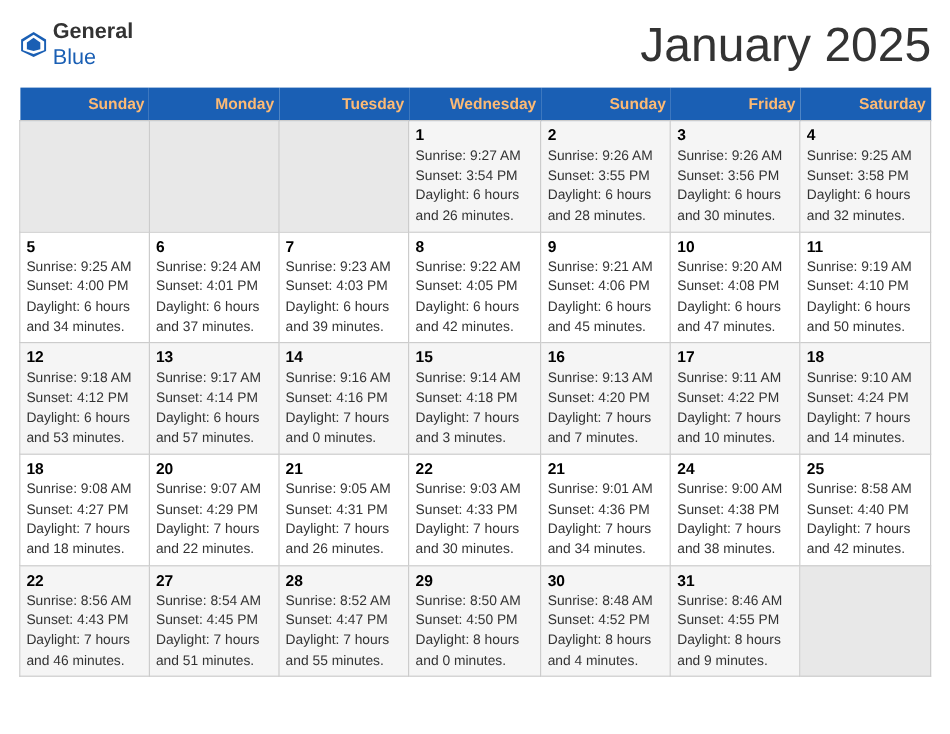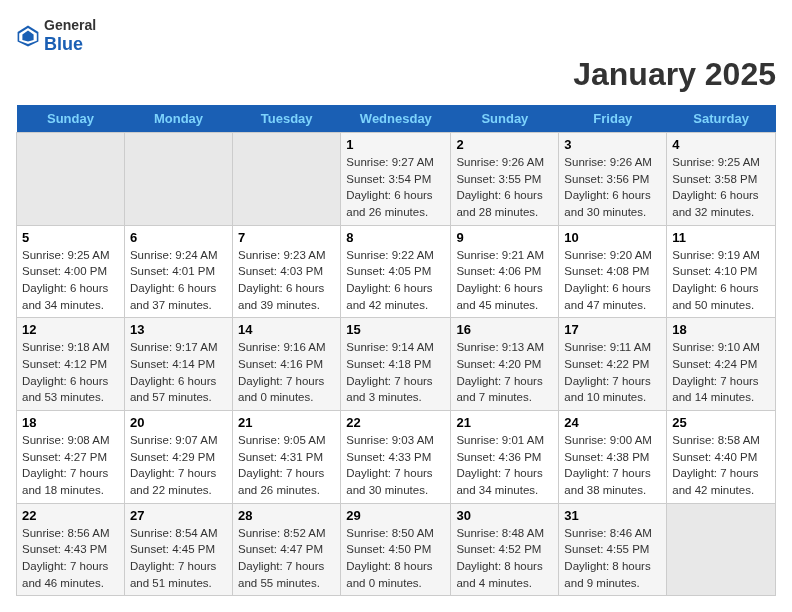--- a/index.html
+++ b/index.html
@@ -15,56 +15,55 @@
       justify-content: space-between;
       align-items: flex-start;
       margin-bottom: 12px;
     }
     .logo {
       display: flex;
       align-items: center;
       gap: 4px;
     }
     .logo-text-general {
-      font-size: 14px;
+      font-size: 18px;
       font-weight: bold;
       color: #333;
     }
     .logo-text-blue {
       font-size: 18px;
-      font-weight: bold;
+      font-weight: normal;
       color: #1a5fb4;
     }
     .logo-icon {
       width: 24px;
       height: 24px;
     }
     .title-block {
       text-align: right;
     }
     .main-title {
-      font-size: 32px;
-      font-weight: bold;
+      font-size: 40px;
+      font-weight: normal;
       color: #333;
-      margin-top: 40px;
     }
     .subtitle {
       font-size: 15px;
       color: #555;
     }
     table {
       width: 100%;
       border-collapse: collapse;
       font-size: 11.5px;
     }
     thead tr th {
       background-color: #1a5fb4;
-      color: #7dd3fc;
+      color: #fdba74;
       padding: 6px 4px;
-      text-align: center;
+      text-align: right;
       font-size: 13px;
       font-weight: bold;
     }
     tbody tr td {
       border: 1px solid #ccc;
       padding: 4px 5px;
       vertical-align: top;
       width: 113px;
       min-height: 80px;
       background: #fff;

